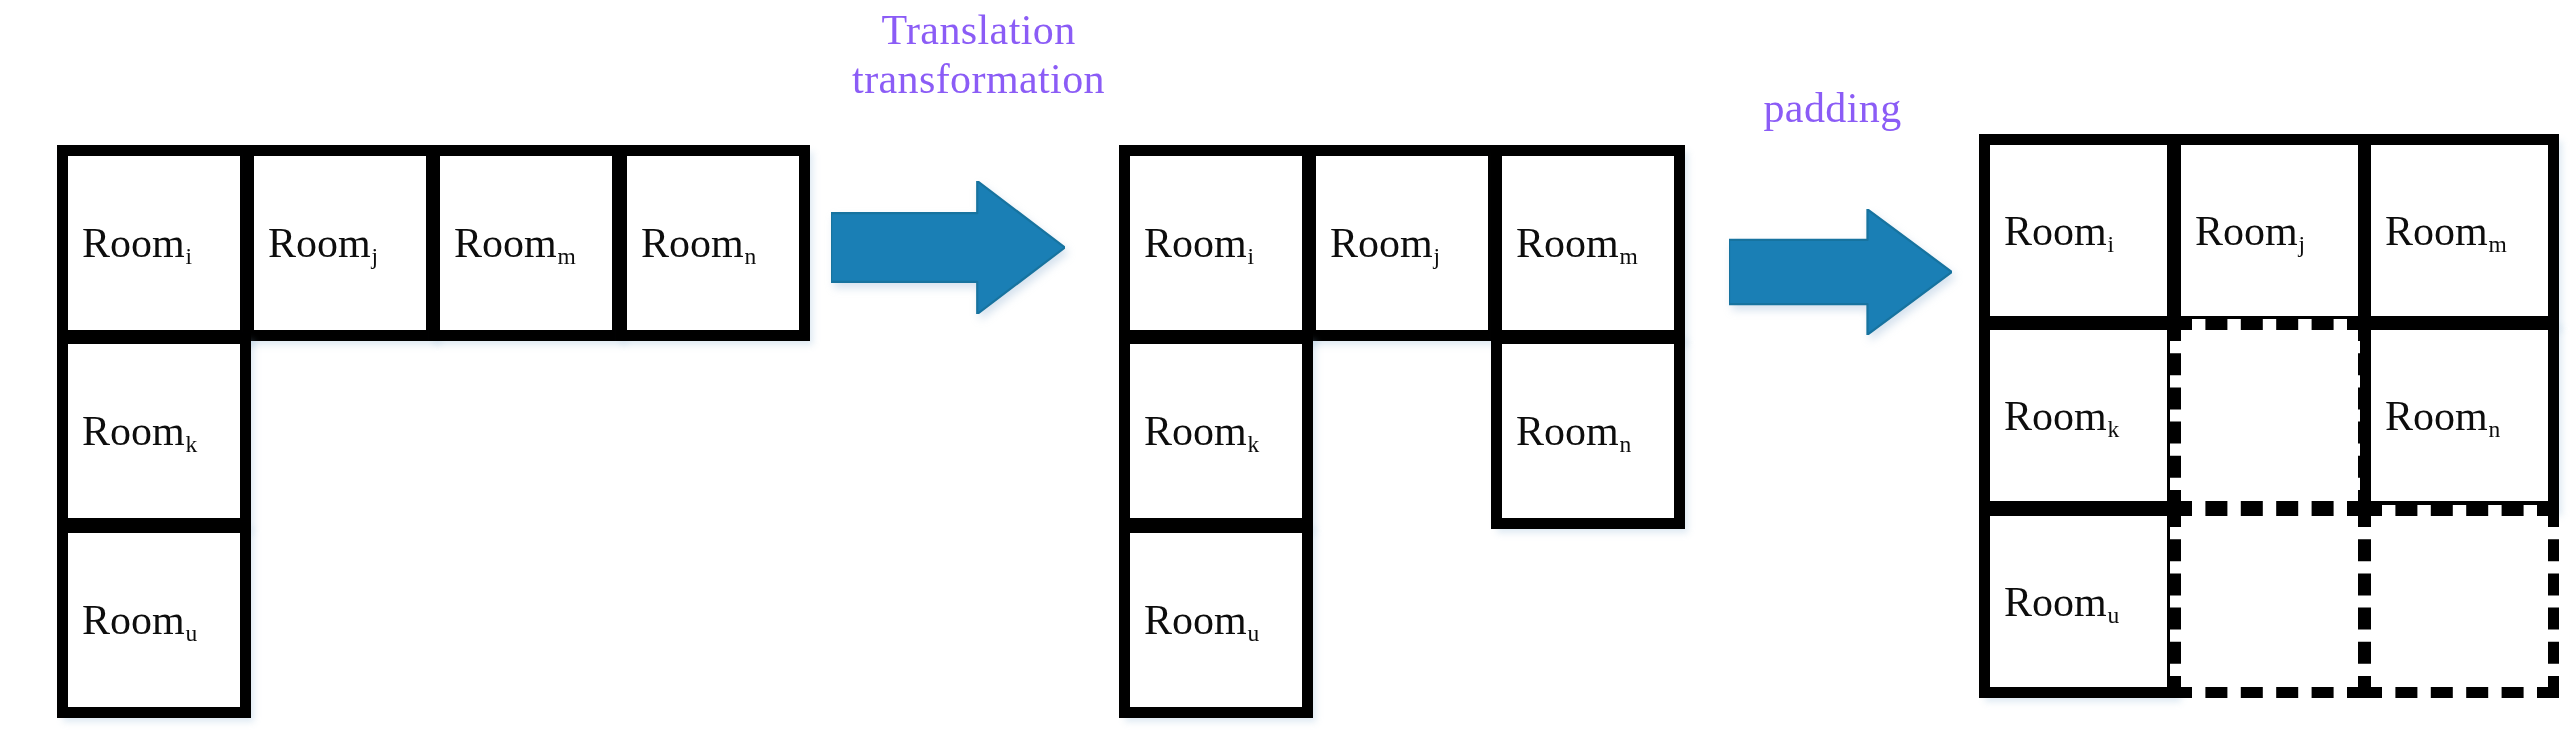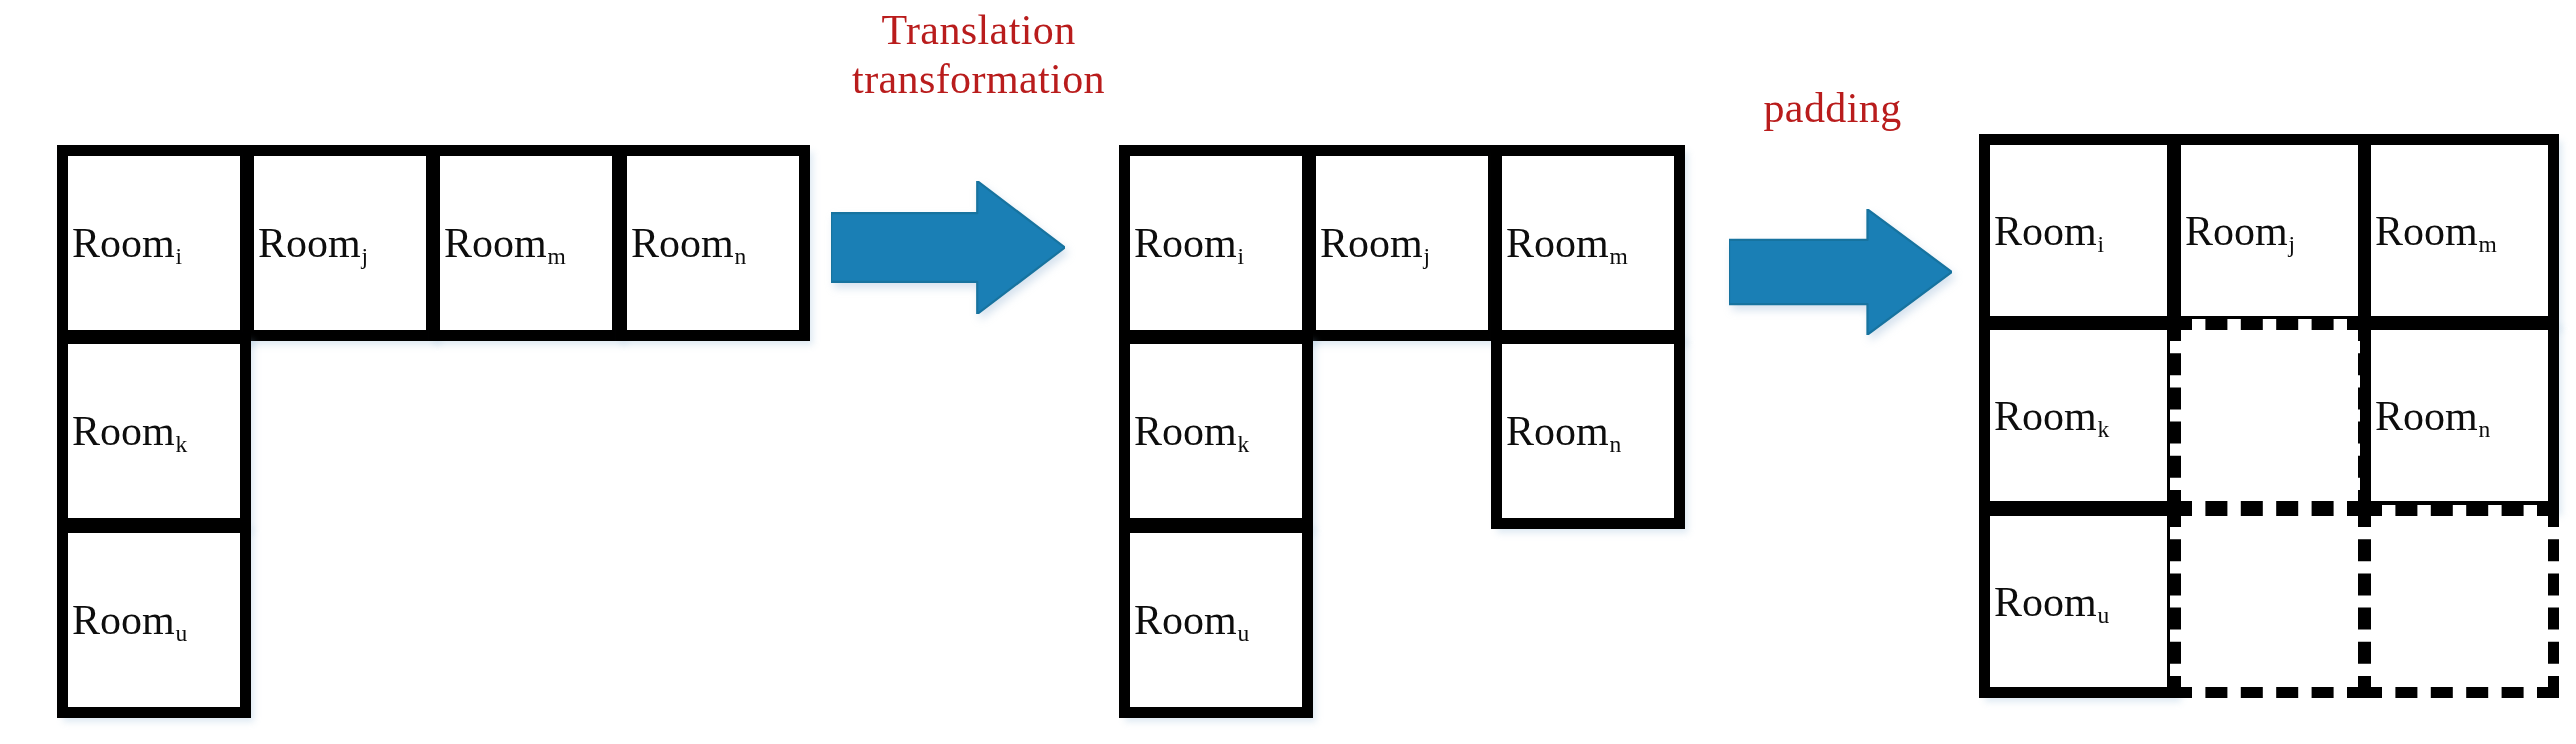--- a/index.html
+++ b/index.html
@@ -13,21 +13,21 @@
     width: 2576px;
     height: 745px;
     background: #ffffff;
     overflow: hidden;
     font-family: "Liberation Serif", "DejaVu Serif", serif;
   }
 
   
   .step-label {
     position: absolute;
-    color: #b91c1c;
+    color: #8b5cf6;
     font-family: "Liberation Serif", "DejaVu Serif", serif;
     font-size: 42px;
     line-height: 1.18;
     text-align: center;
     white-space: pre-line;
     letter-spacing: 0.4px;
   }
   #label-translation {
     left: 796px;
     top: 5.8px;
@@ -61,21 +61,21 @@
   }
   .cell.solid {
     border: 11px solid #000000;
     box-shadow: 4.4px 5.1px 6.6px -1.5px rgba(150,185,215,0.30);
   }
   .cell.dashed {
     border: 11px dashed #000000;
   }
   .cell-label {
     display: inline-block;
-    padding-left: 4px;
+    padding-left: 14px;
     font-family: "Liberation Serif", "DejaVu Serif", serif;
     font-size: 42px;
     color: #0d0d0d;
     white-space: nowrap;
     line-height: 1;
   }
   .cell-label sub {
     font-size: 0.56em;
     vertical-align: baseline;
     position: relative;

